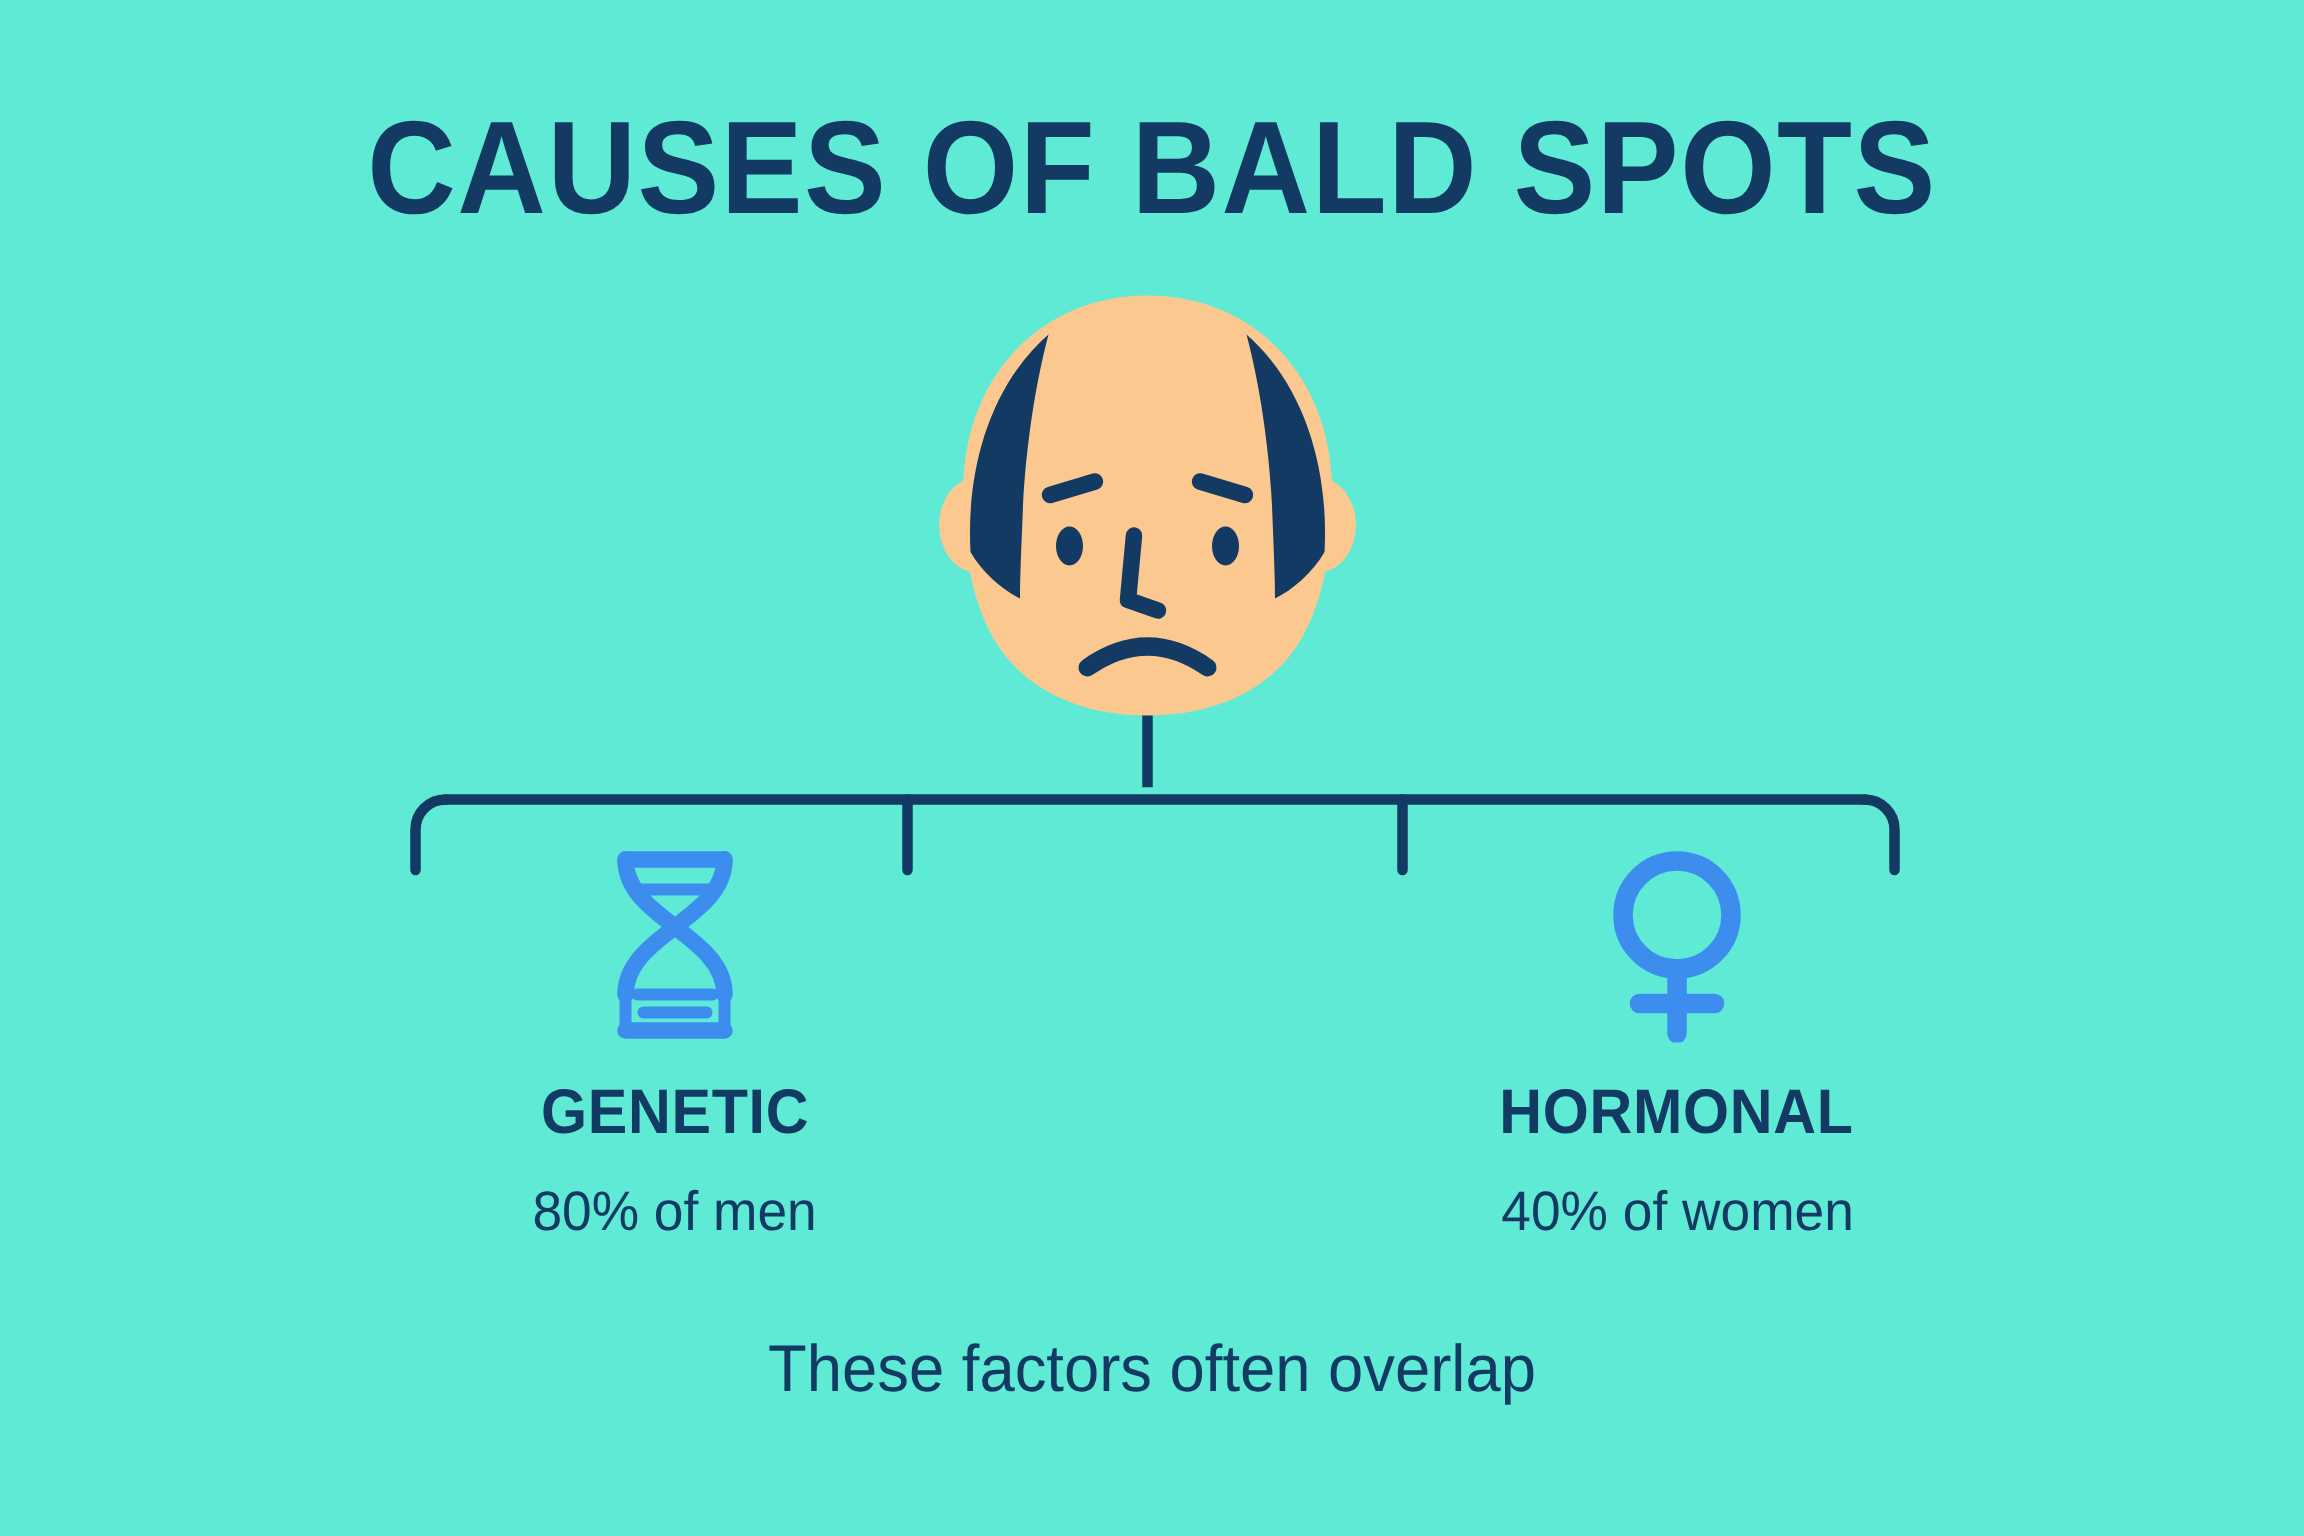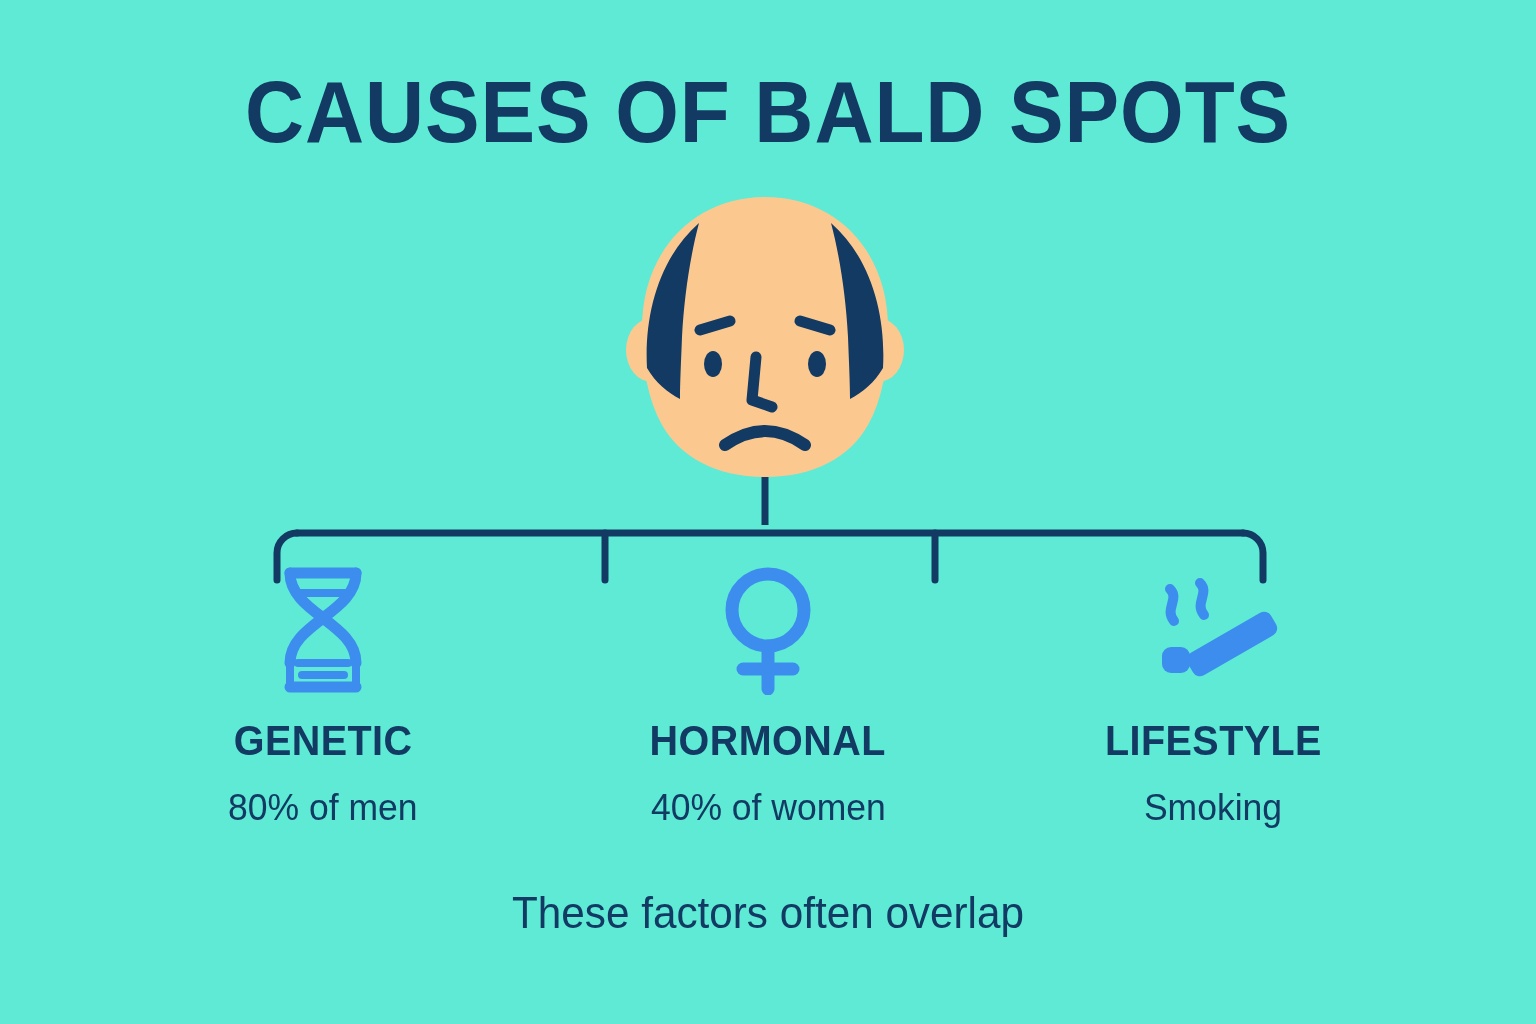--- a/index.html
+++ b/index.html
@@ -54,21 +54,21 @@
     left: 250px;
     top: 495px;
     width: 1040px;
     height: 95px;
   }
   #connector svg { display: block; }
 
   
   #columns {
     position: absolute;
-    left: 100px;
+    left: 116px;
     top: 565px;
     width: 1336px;
     height: 290px;
     display: flex;
     flex-direction: row;
     align-items: flex-start;
   }
   .column {
     flex: 1 1 0;
     display: flex;
@@ -204,32 +204,18 @@
             <path d="M 55 81 V 124"></path>
             <path d="M 30 104 H 80"></path>
           </g>
         </svg>
       </div>
       <div class="col-title">HORMONAL</div>
       <div class="col-sub">40% of women</div>
     </div>
 
 
-    <div class="column">
-      <div class="col-icon">
-        <svg width="130" height="130" viewBox="0 0 130 130" xmlns="http://www.w3.org/2000/svg">
-          <g fill="none" stroke="#3d8def" stroke-width="10" stroke-linecap="round">
-            <path d="M 22 24 C 32 34 16 44 26 56"></path>
-            <path d="M 52 18 C 62 28 46 38 56 50"></path>
-          </g>
-          <rect x="36" y="66" width="96" height="26" rx="8" ry="8" fill="#3d8def" transform="rotate(-30 84 79)"></rect>
-          <rect x="14" y="82" width="28" height="26" rx="9" ry="9" fill="#3d8def"></rect>
-        </svg>
-      </div>
-      <div class="col-title">LIFESTYLE</div>
-      <div class="col-sub">Smoking</div>
-    </div>
 
   </div>
 
   <div id="footer-note">These factors often overlap</div>
 
 </div>
 
 </body></html>

